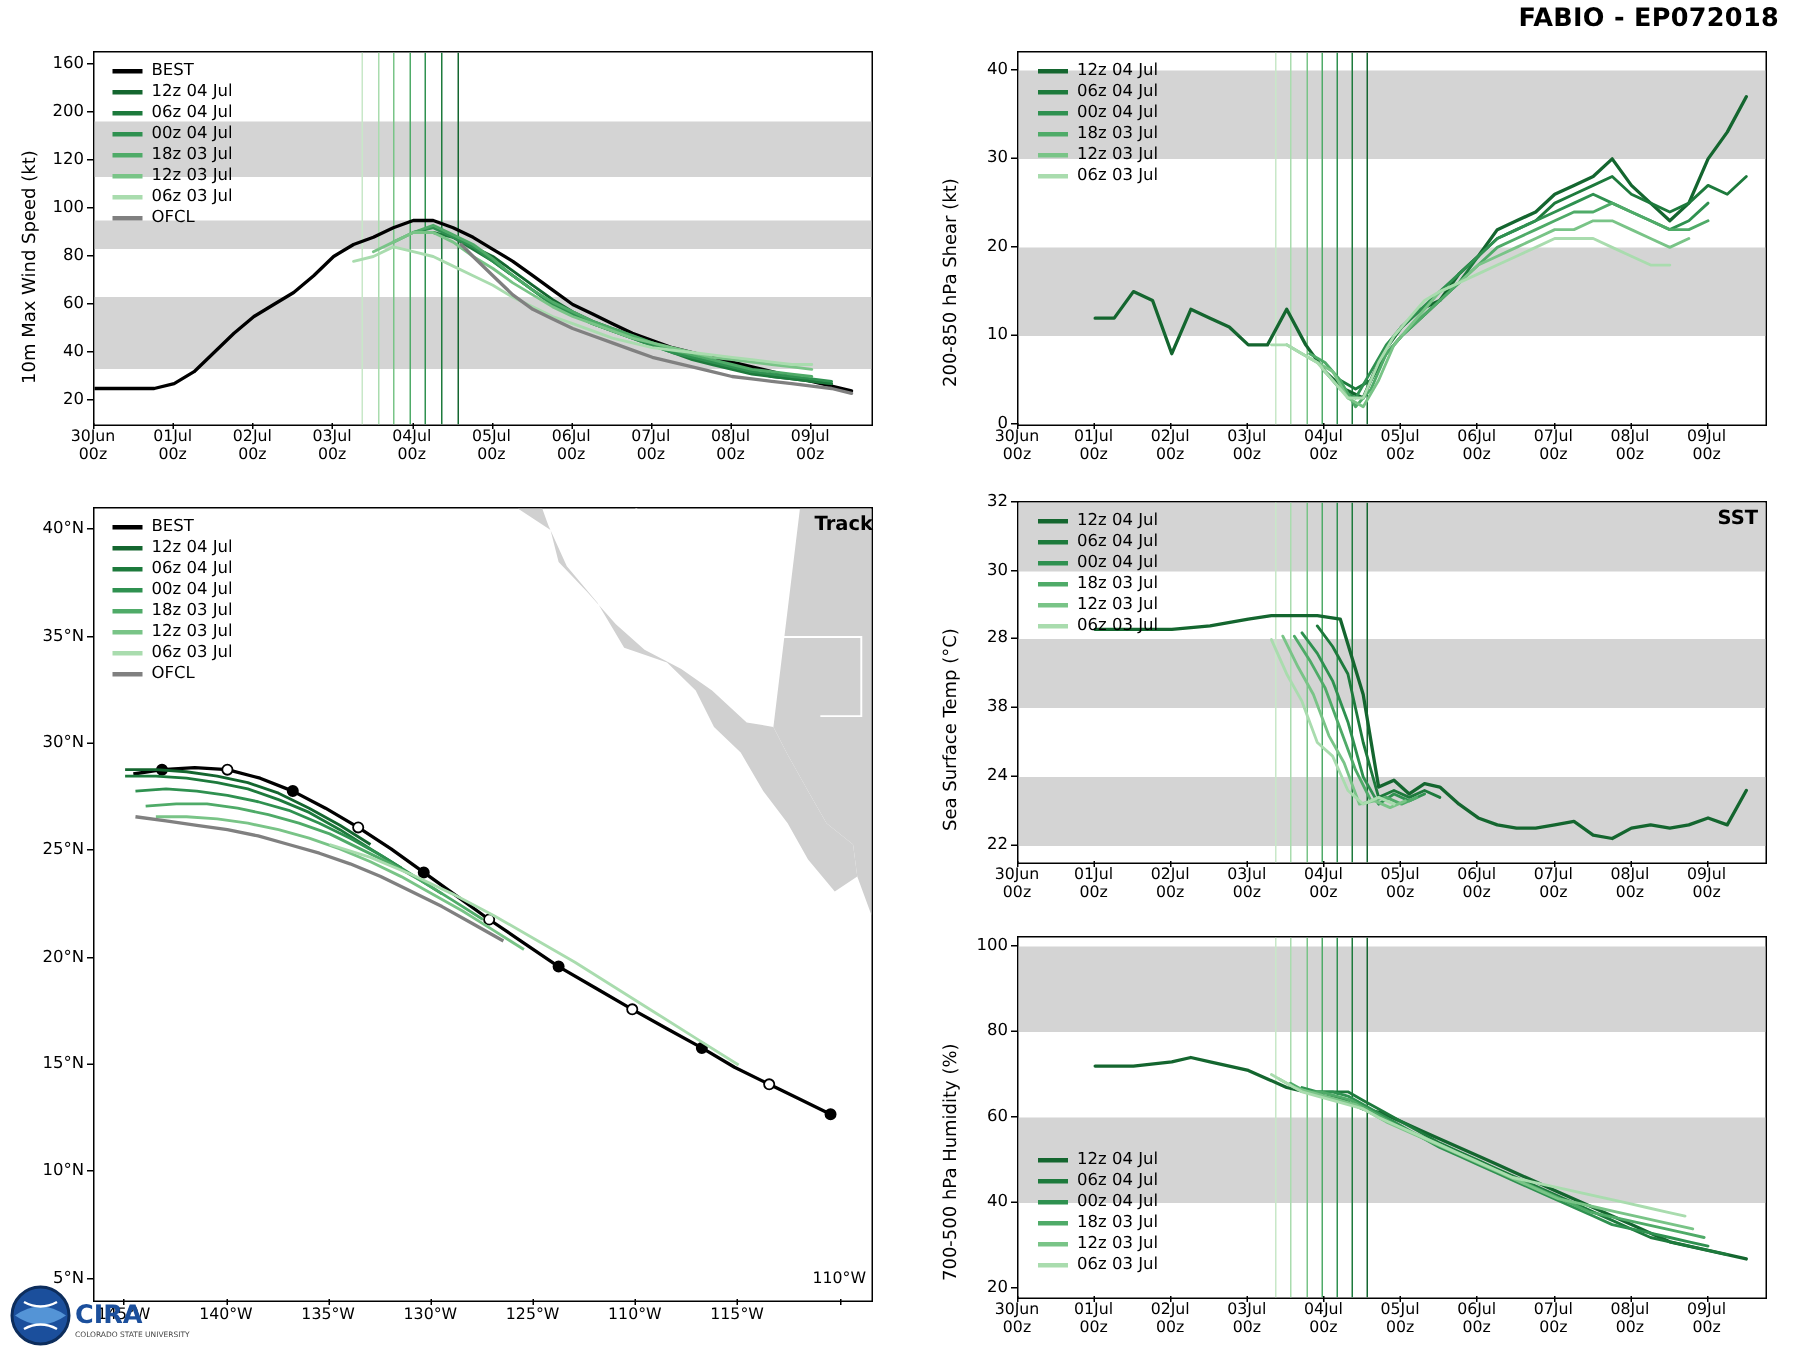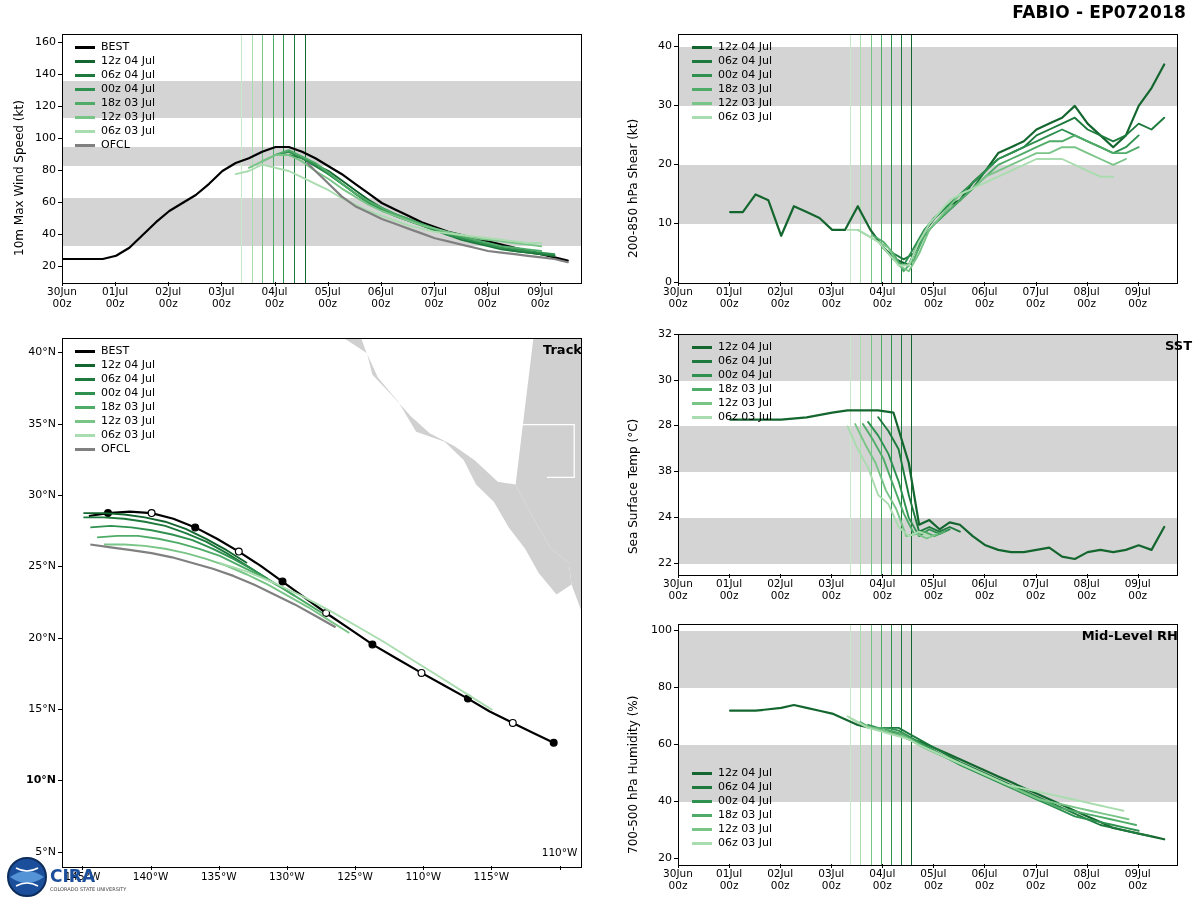--- a/index.html
+++ b/index.html
@@ -93,21 +93,21 @@
     <div class="ylab" style="left: 20px; width: 36px; top: 201px;">40</div>
     <div class="tick" style="left: 58px; top: 208px; width: 4px; height: 1px;"></div>
     <div class="ylab" style="left: 20px; width: 36px; top: 169px;">60</div>
     <div class="tick" style="left: 58px; top: 176px; width: 4px; height: 1px;"></div>
     <div class="ylab" style="left: 20px; width: 36px; top: 137px;">80</div>
     <div class="tick" style="left: 58px; top: 144px; width: 4px; height: 1px;"></div>
     <div class="ylab" style="left: 20px; width: 36px; top: 105px;">100</div>
     <div class="tick" style="left: 58px; top: 112px; width: 4px; height: 1px;"></div>
     <div class="ylab" style="left: 20px; width: 36px; top: 73px;">120</div>
     <div class="tick" style="left: 58px; top: 80px; width: 4px; height: 1px;"></div>
-    <div class="ylab" style="left: 20px; width: 36px; top: 41px;">140</div>
+    <div class="ylab" style="left: 20px; width: 36px; top: 41px;">200</div>
     <div class="tick" style="left: 58px; top: 48px; width: 4px; height: 1px;"></div>
     <div class="ylab" style="left: 20px; width: 36px; top: 9px;">160</div>
     <div class="tick" style="left: 58px; top: 16px; width: 4px; height: 1px;"></div>
     <div class="xlab" style="left: 36px; width: 52px; top: 260px;">30Jun<br>00z</div>
     <div class="tick" style="left: 62px; top: 256px; width: 1px; height: 4px;"></div>
     <div class="xlab" style="left: 89.1282px; width: 52px; top: 260px;">01Jul<br>00z</div>
     <div class="tick" style="left: 115.128px; top: 256px; width: 1px; height: 4px;"></div>
     <div class="xlab" style="left: 142.256px; width: 52px; top: 260px;">02Jul<br>00z</div>
     <div class="tick" style="left: 168.256px; top: 256px; width: 1px; height: 4px;"></div>
     <div class="xlab" style="left: 195.385px; width: 52px; top: 260px;">03Jul<br>00z</div>
@@ -185,21 +185,21 @@
         <span class="swatch" style="background: rgb(169, 220, 174);"></span>
         <span>06z 03 Jul</span>
       </div>
       <div class="row">
         <span class="swatch" style="background: rgb(128, 128, 128);"></span>
         <span>OFCL</span>
       </div>
     </div>
 <div class="ylab" style="left: 14px; width: 42px; top: 514.73px;">5°N</div>
     <div class="tick" style="left: 58px; top: 521.73px; width: 4px; height: 1px;"></div>
-    <div class="ylab" style="left: 14px; width: 42px; top: 443.378px; font-weight: bold;">10°N</div>
+    <div class="ylab" style="left: 14px; width: 42px; top: 443.378px;">10°N</div>
     <div class="tick" style="left: 58px; top: 450.378px; width: 4px; height: 1px;"></div>
     <div class="ylab" style="left: 14px; width: 42px; top: 372.027px;">15°N</div>
     <div class="tick" style="left: 58px; top: 379.027px; width: 4px; height: 1px;"></div>
     <div class="ylab" style="left: 14px; width: 42px; top: 300.676px;">20°N</div>
     <div class="tick" style="left: 58px; top: 307.676px; width: 4px; height: 1px;"></div>
     <div class="ylab" style="left: 14px; width: 42px; top: 229.324px;">25°N</div>
     <div class="tick" style="left: 58px; top: 236.324px; width: 4px; height: 1px;"></div>
     <div class="ylab" style="left: 14px; width: 42px; top: 157.973px;">30°N</div>
     <div class="tick" style="left: 58px; top: 164.973px; width: 4px; height: 1px;"></div>
     <div class="ylab" style="left: 14px; width: 42px; top: 86.6216px;">35°N</div>
@@ -317,21 +317,21 @@
       <div class="vline" style="left: 232.4px; background: rgb(20, 102, 47);"></div>
       <svg width="498" height="240" viewBox="0 0 498 240">
         <path d="M51.1 84.6 L76.6 84.6 L102.2 84.6 L127.7 82.3 L153.2 77.7 L168.6 75.4 L183.9 75.4 L199.2 75.4 L214.5 77.7 L229.8 128.0 L240.1 189.7 L250.3 185.1 L260.5 194.3 L270.7 187.4 L280.9 189.7 L293.7 201.1 L306.5 210.3 L319.2 214.9 L332.0 217.1 L344.8 217.1 L357.5 214.9 L370.3 212.6 L383.1 221.7 L395.8 224.0 L408.6 217.1 L421.4 214.9 L434.2 217.1 L446.9 214.9 L459.7 210.3 L472.5 214.9 L485.2 192.0 " fill="none" stroke="#14662f" stroke-width="2.2" stroke-linejoin="round" stroke-linecap="round"></path>
         <path d="M199.2 82.3 L209.4 96.0 L219.6 114.3 L229.8 160.0 L240.1 196.6 L250.3 192.0 L260.5 196.6 L270.7 192.0 L280.9 196.6 " fill="none" stroke="#1d7a3c" stroke-width="1.9" stroke-linejoin="round" stroke-linecap="round"></path>
         <path d="M189.0 86.9 L199.2 100.6 L209.4 118.9 L219.6 146.3 L229.8 182.9 L240.1 201.1 L250.3 194.3 L260.5 198.9 L270.7 194.3 " fill="none" stroke="#2f9150" stroke-width="1.9" stroke-linejoin="round" stroke-linecap="round"></path>
         <path d="M183.9 89.1 L194.1 105.1 L204.3 123.4 L214.5 150.9 L224.7 178.3 L235.0 198.9 L245.2 196.6 L255.4 201.1 L265.6 196.6 " fill="none" stroke="#4fab68" stroke-width="1.9" stroke-linejoin="round" stroke-linecap="round"></path>
         <path d="M176.2 89.1 L186.4 109.7 L196.6 128.0 L206.9 155.4 L217.1 173.7 L227.3 201.1 L237.5 198.9 L247.7 203.4 L257.9 198.9 " fill="none" stroke="#79c487" stroke-width="1.9" stroke-linejoin="round" stroke-linecap="round"></path>
         <path d="M168.6 91.4 L178.8 114.3 L189.0 132.6 L199.2 160.0 L209.4 169.1 L219.6 192.0 L229.8 201.1 L240.1 196.6 L250.3 201.1 " fill="none" stroke="#a9dcae" stroke-width="1.9" stroke-linejoin="round" stroke-linecap="round"></path>
       </svg>
     </div>
-  <div class="corner-label" style="left:72px;top:12px;width:500px;text-align:right;padding-right:8px;margin-left:20px;">SST</div>
+  <div class="corner-label" style="left:72px;top:12px;width:500px;text-align:right;padding-right:8px;">SST</div>
   <div class="axis-title" style="left:26px;top:228px;transform:rotate(-90deg);">Sea Surface Temp (°C)</div>
   <div class="legend" id="legend-sst" style="left:92px;top:14px;">
       <div class="row">
         <span class="swatch" style="background: rgb(20, 102, 47);"></span>
         <span>12z 04 Jul</span>
       </div>
       <div class="row">
         <span class="swatch" style="background: rgb(29, 122, 60);"></span>
         <span>06z 04 Jul</span>
       </div>
@@ -399,21 +399,20 @@
       <div class="vline" style="left: 232.4px; background: rgb(20, 102, 47);"></div>
       <svg width="498" height="240" viewBox="0 0 498 240">
         <path d="M51.1 85.7 L76.6 85.7 L102.2 82.9 L114.9 80.0 L127.7 82.9 L140.5 85.7 L153.2 88.6 L166.0 94.3 L178.8 100.0 L191.5 102.9 L204.3 105.7 L217.1 108.6 L229.8 114.3 L242.6 117.1 L255.4 122.9 L268.2 128.6 L280.9 134.3 L293.7 140.0 L306.5 145.7 L319.2 151.4 L332.0 157.1 L344.8 162.9 L357.5 168.6 L370.3 174.3 L383.1 180.0 L395.8 185.7 L408.6 191.4 L421.4 197.1 L434.2 202.9 L446.9 205.7 L459.7 208.6 L472.5 211.4 L485.2 214.3 " fill="none" stroke="#14662f" stroke-width="2.2" stroke-linejoin="round" stroke-linecap="round"></path>
         <path d="M199.2 102.9 L209.4 102.9 L219.6 102.9 L229.8 108.6 L240.1 114.3 L250.3 120.0 L260.5 125.7 L270.7 131.4 L280.9 137.1 L293.7 142.9 L306.5 148.6 L319.2 154.3 L332.0 160.0 L344.8 165.7 L357.5 171.4 L370.3 177.1 L383.1 182.9 L395.8 188.6 L408.6 194.3 L421.4 200.0 L434.2 202.9 L446.9 205.7 L459.7 208.6 L472.5 211.4 " fill="none" stroke="#1d7a3c" stroke-width="1.9" stroke-linejoin="round" stroke-linecap="round"></path>
         <path d="M189.0 100.0 L199.2 102.9 L209.4 102.9 L219.6 105.7 L229.8 111.4 L240.1 117.1 L250.3 122.9 L260.5 128.6 L270.7 134.3 L280.9 140.0 L293.7 145.7 L306.5 151.4 L319.2 157.1 L332.0 162.9 L344.8 168.6 L357.5 174.3 L370.3 180.0 L383.1 185.7 L395.8 191.4 L408.6 194.3 L421.4 197.1 L434.2 200.0 L446.9 202.9 L459.7 205.7 " fill="none" stroke="#2f9150" stroke-width="1.9" stroke-linejoin="round" stroke-linecap="round"></path>
         <path d="M181.3 97.1 L191.5 102.9 L201.8 102.9 L212.0 105.7 L222.2 108.6 L232.4 114.3 L242.6 120.0 L252.8 125.7 L265.6 131.4 L278.4 137.1 L291.1 142.9 L303.9 148.6 L316.7 154.3 L329.4 160.0 L342.2 165.7 L355.0 171.4 L367.8 177.1 L380.5 182.9 L393.3 185.7 L406.1 188.6 L418.8 191.4 L431.6 194.3 L444.4 197.1 L457.1 200.0 " fill="none" stroke="#4fab68" stroke-width="1.9" stroke-linejoin="round" stroke-linecap="round"></path>
         <path d="M173.7 94.3 L183.9 100.0 L194.1 102.9 L204.3 105.7 L214.5 108.6 L224.7 111.4 L235.0 117.1 L245.2 122.9 L257.9 128.6 L270.7 134.3 L283.5 140.0 L296.2 145.7 L309.0 151.4 L321.8 157.1 L334.6 162.9 L347.3 168.6 L360.1 174.3 L372.9 177.1 L385.6 180.0 L398.4 182.9 L411.2 185.7 L423.9 188.6 L436.7 191.4 L449.5 194.3 " fill="none" stroke="#79c487" stroke-width="1.9" stroke-linejoin="round" stroke-linecap="round"></path>
         <path d="M168.6 91.4 L178.8 97.1 L189.0 102.9 L199.2 105.7 L209.4 108.6 L219.6 111.4 L229.8 114.3 L240.1 120.0 L252.8 125.7 L265.6 131.4 L278.4 137.1 L291.1 142.9 L303.9 148.6 L316.7 154.3 L329.4 160.0 L342.2 162.9 L355.0 165.7 L367.8 168.6 L380.5 171.4 L393.3 174.3 L406.1 177.1 L418.8 180.0 L431.6 182.9 L444.4 185.7 " fill="none" stroke="#a9dcae" stroke-width="1.9" stroke-linejoin="round" stroke-linecap="round"></path>
       </svg>
     </div>
-  <div class="corner-label" style="left:78px;top:12px;width:500px;text-align:right;padding-right:8px;">Mid-Level RH</div>
   <div class="axis-title" style="left:26px;top:238px;transform:rotate(-90deg);">700-500 hPa Humidity (%)</div>
   <div class="legend" id="legend-rh" style="left:92px;top:150px;">
       <div class="row">
         <span class="swatch" style="background: rgb(20, 102, 47);"></span>
         <span>12z 04 Jul</span>
       </div>
       <div class="row">
         <span class="swatch" style="background: rgb(29, 122, 60);"></span>
         <span>06z 04 Jul</span>
       </div>

